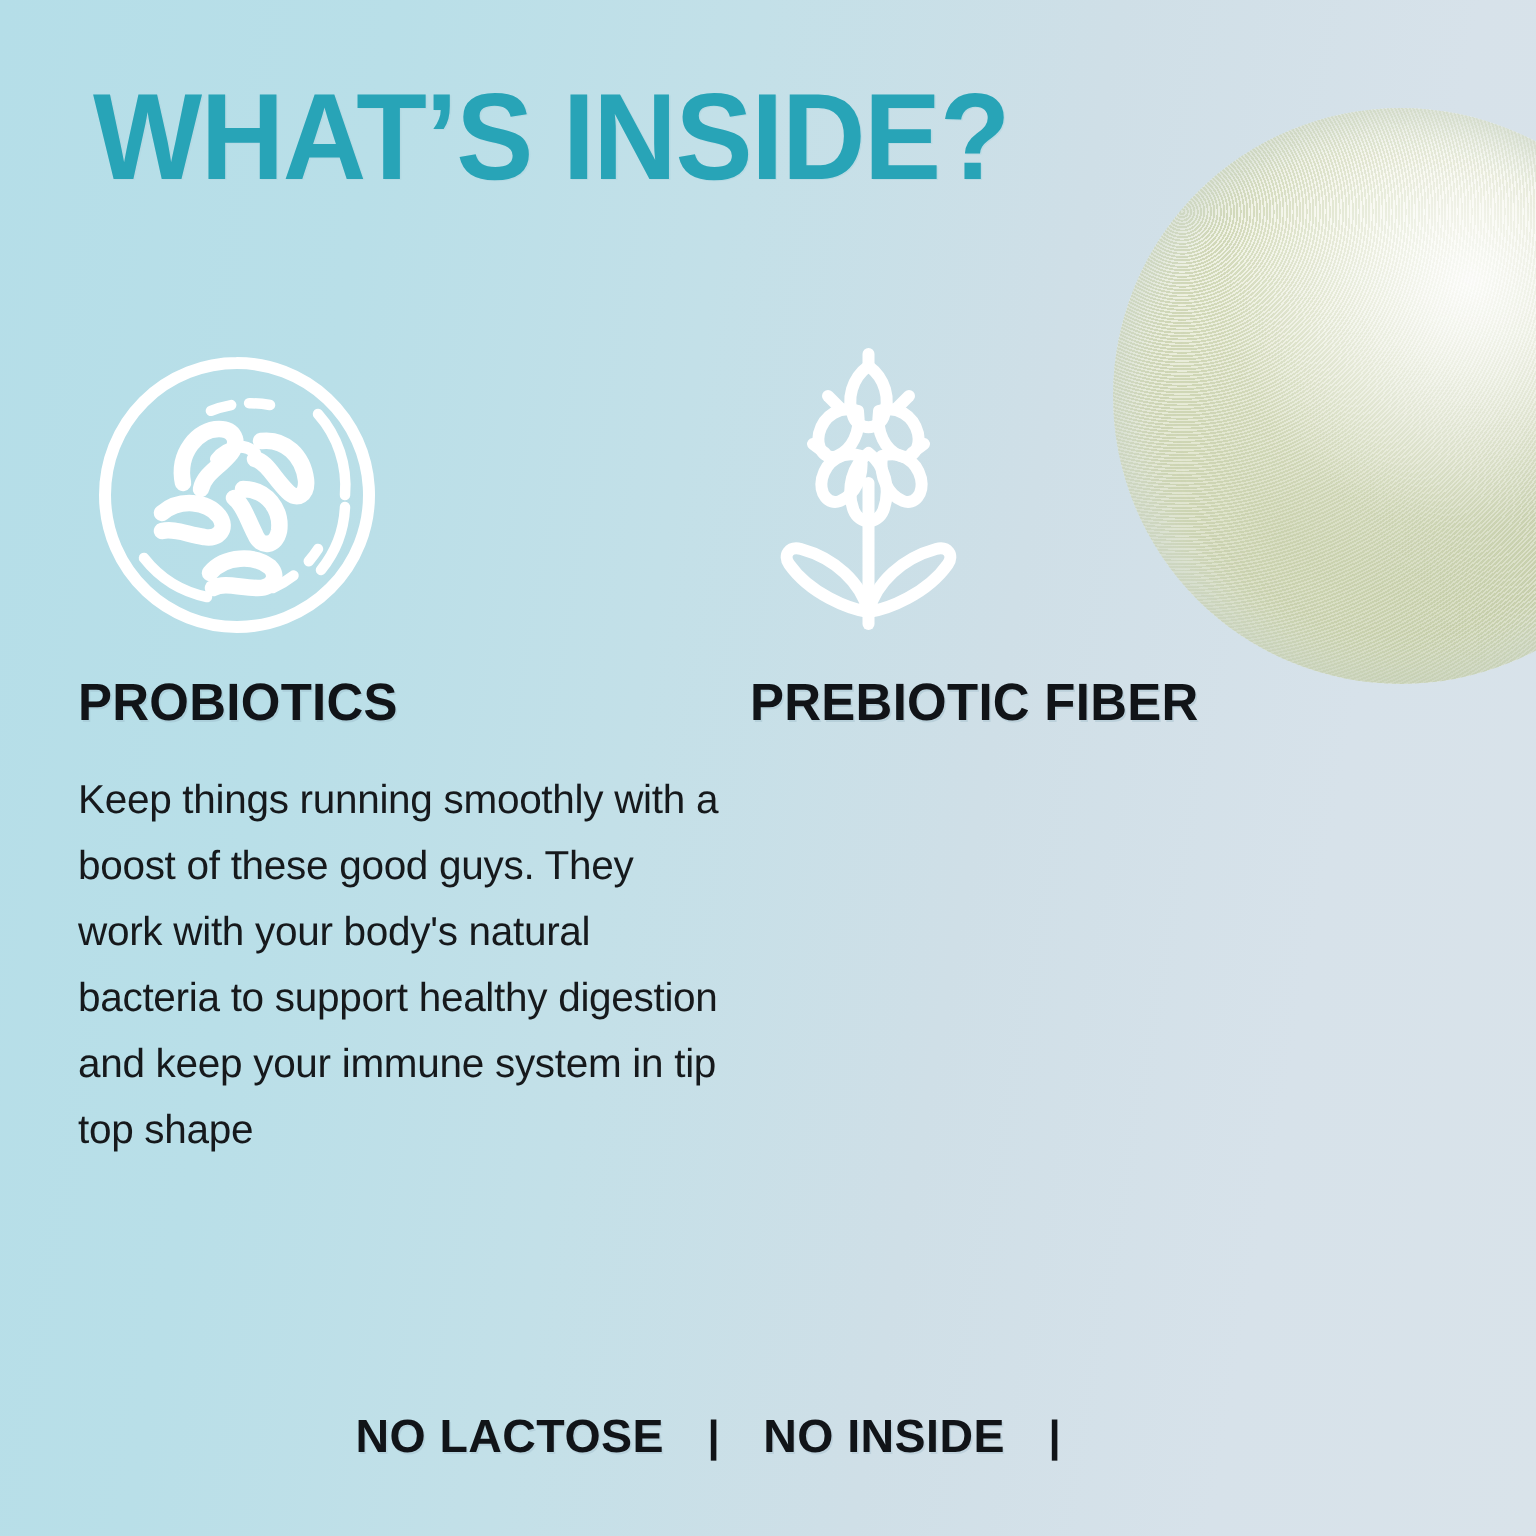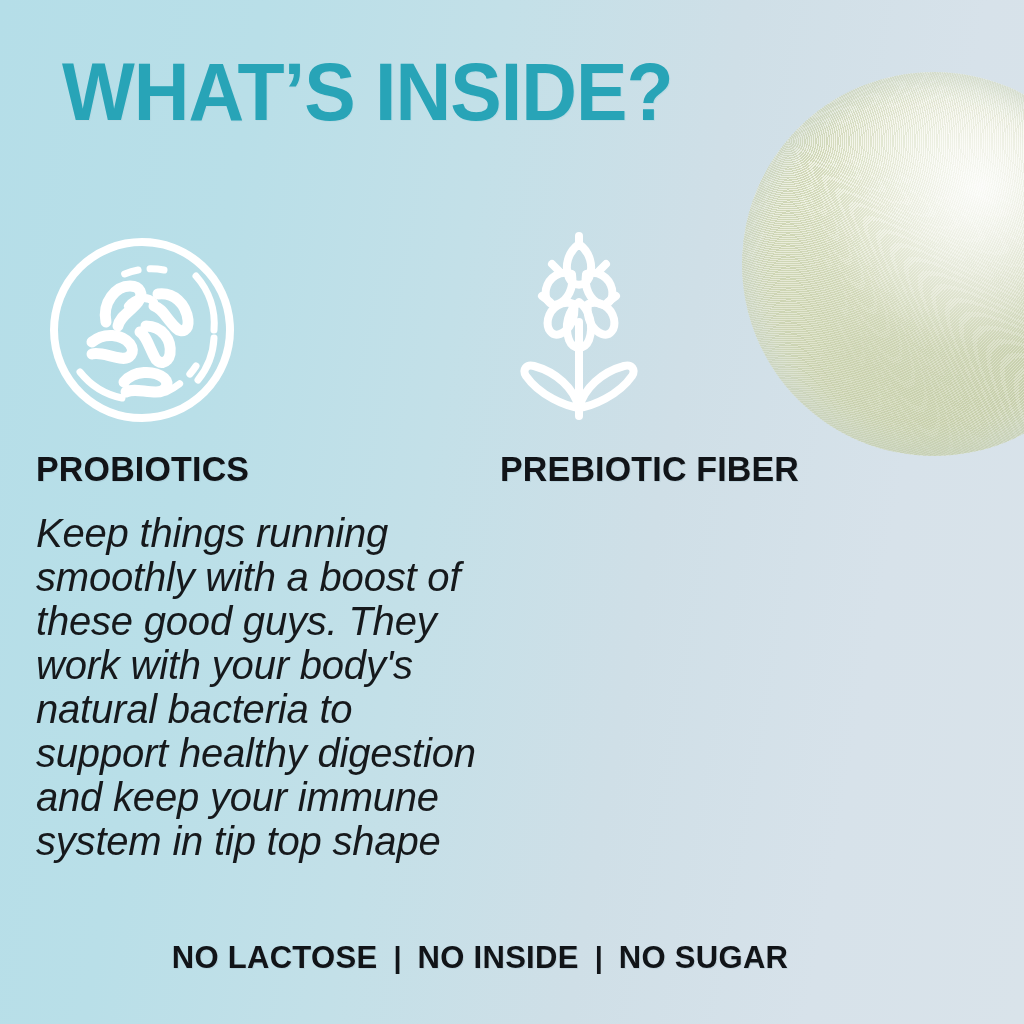--- a/index.html
+++ b/index.html
@@ -84,21 +84,21 @@
     left: 0;
     top: 225px;
     width: 1024px;
     display: flex;
   }
   .col {
     box-sizing: border-box;
   }
   .col-left {
     width: 500px;
-    padding-left: 36px;
+    padding-left: 52px;
     padding-right: 20px;
   }
   .col-right {
     width: 524px;
     padding-left: 0px;
     padding-right: 40px;
   }
 
   .icon-wrap {
     height: 210px;
@@ -117,39 +117,38 @@
     font-family: "Liberation Sans Narrow", "Liberation Sans", sans-serif;
     transform: scaleX(0.97);
     transform-origin: left center;
     white-space: nowrap;
     margin-top: 14px;
     margin-bottom: 22px;
     text-shadow: 1px 1px 0 rgba(150,180,195,0.35);
   }
 
   .body-text {
-    font-size: 40px;
+    font-size: 27px;
     line-height: 44px;
     color: #16191c;
     font-weight: 400;
     letter-spacing: -0.2px;
     white-space: pre-line;
-    font-style: italic;
   }
 
   
   .footer {
     position: absolute;
     left: 0;
     top: 940px;
     width: 960px;
     display: flex;
     align-items: center;
     justify-content: center;
-    gap: 0px;
+    gap: 13px;
     font-family: "Liberation Sans Narrow", "Liberation Sans", sans-serif;
   }
   .claim {
     font-size: 31px;
     font-weight: 800;
     letter-spacing: 0.3px;
     color: #111418;
     white-space: nowrap;
     text-shadow: 1px 1px 0 rgba(150,180,195,0.3);
   }
@@ -232,16 +231,15 @@
       <div class="heading">PREBIOTIC FIBER</div>
 
     </div>
   </div>
 
   <div class="footer">
     <span class="claim">NO LACTOSE</span>
     <span class="claim-sep">|</span>
     <span class="claim">NO INSIDE</span>
     <span class="claim-sep">|</span>
-    <span class="claim">NO SUGAR</span>
   </div>
 
 </div>
 
 </body></html>

